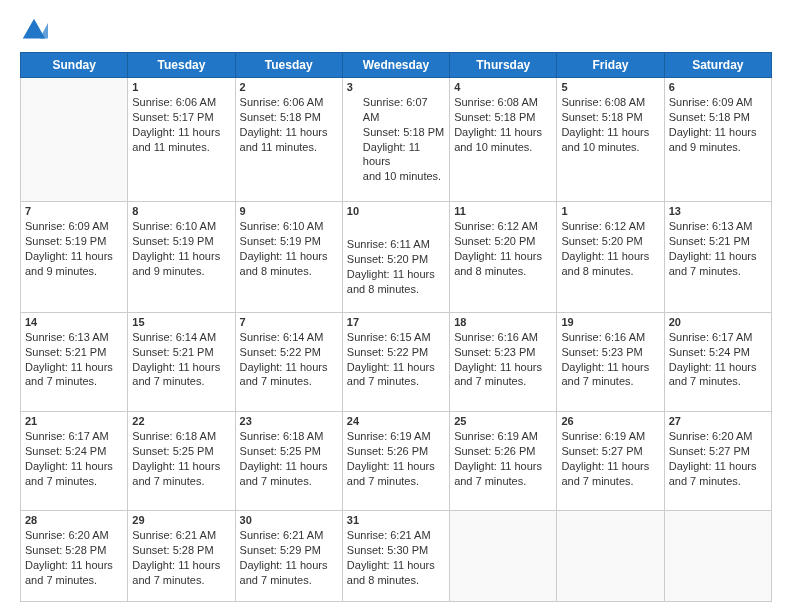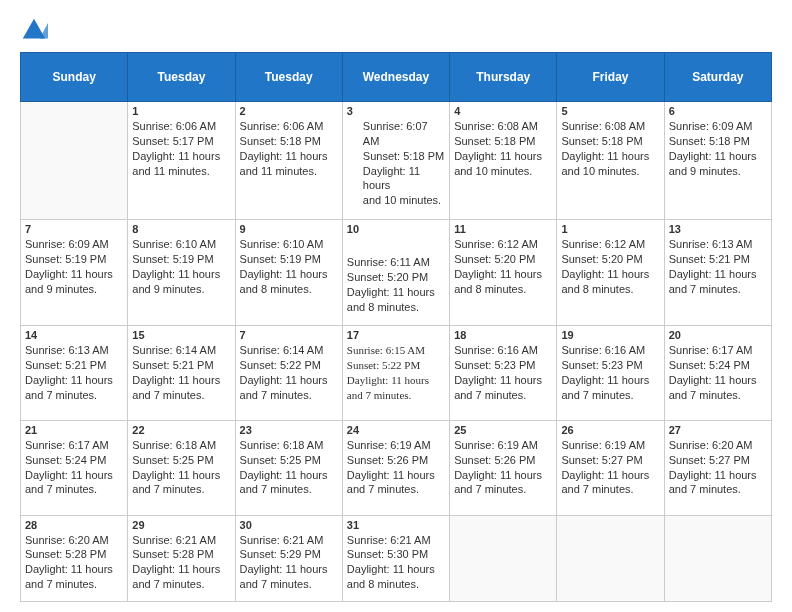--- a/index.html
+++ b/index.html
@@ -56,21 +56,21 @@
       border: 1px solid #ccc;
       border-collapse: collapse;
       width: 100%;
       table-layout: fixed;
     }
     .calendar th {
       background: #2176c7;
       color: #fff;
       text-align: center;
       font-size: 12px;
-      padding: 17px 2px;
+      padding: 5px 2px;
       border: 1px solid #1a5fa0;
       font-weight: bold;
     }
     .calendar td {
       border: 1px solid #ccc;
       vertical-align: top;
       padding: 3px 4px;
       font-size: 9.5px;
       color: #333;
       width: calc(100% / 7);
@@ -241,21 +241,21 @@
           </td>
           <td>
             <span class="day-number">7</span>
             <div class="day-info" style="white-space: pre-line;">Sunrise: 6:14 AM
 Sunset: 5:22 PM
 Daylight: 11 hours
 and 7 minutes.</div>
           </td>
           <td>
             <span class="day-number">17</span>
-            <div class="day-info" style="white-space: pre-line; font-family: Liberation Serif, serif;">Sunrise: 6:15 AM
+            <div class="day-info" style="white-space: pre-line;">Sunrise: 6:15 AM
 Sunset: 5:22 PM
 Daylight: 11 hours
 and 7 minutes.</div>
           </td>
           <td>
             <span class="day-number">18</span>
             <div class="day-info" style="white-space: pre-line;">Sunrise: 6:16 AM
 Sunset: 5:23 PM
 Daylight: 11 hours
 and 7 minutes.</div>

